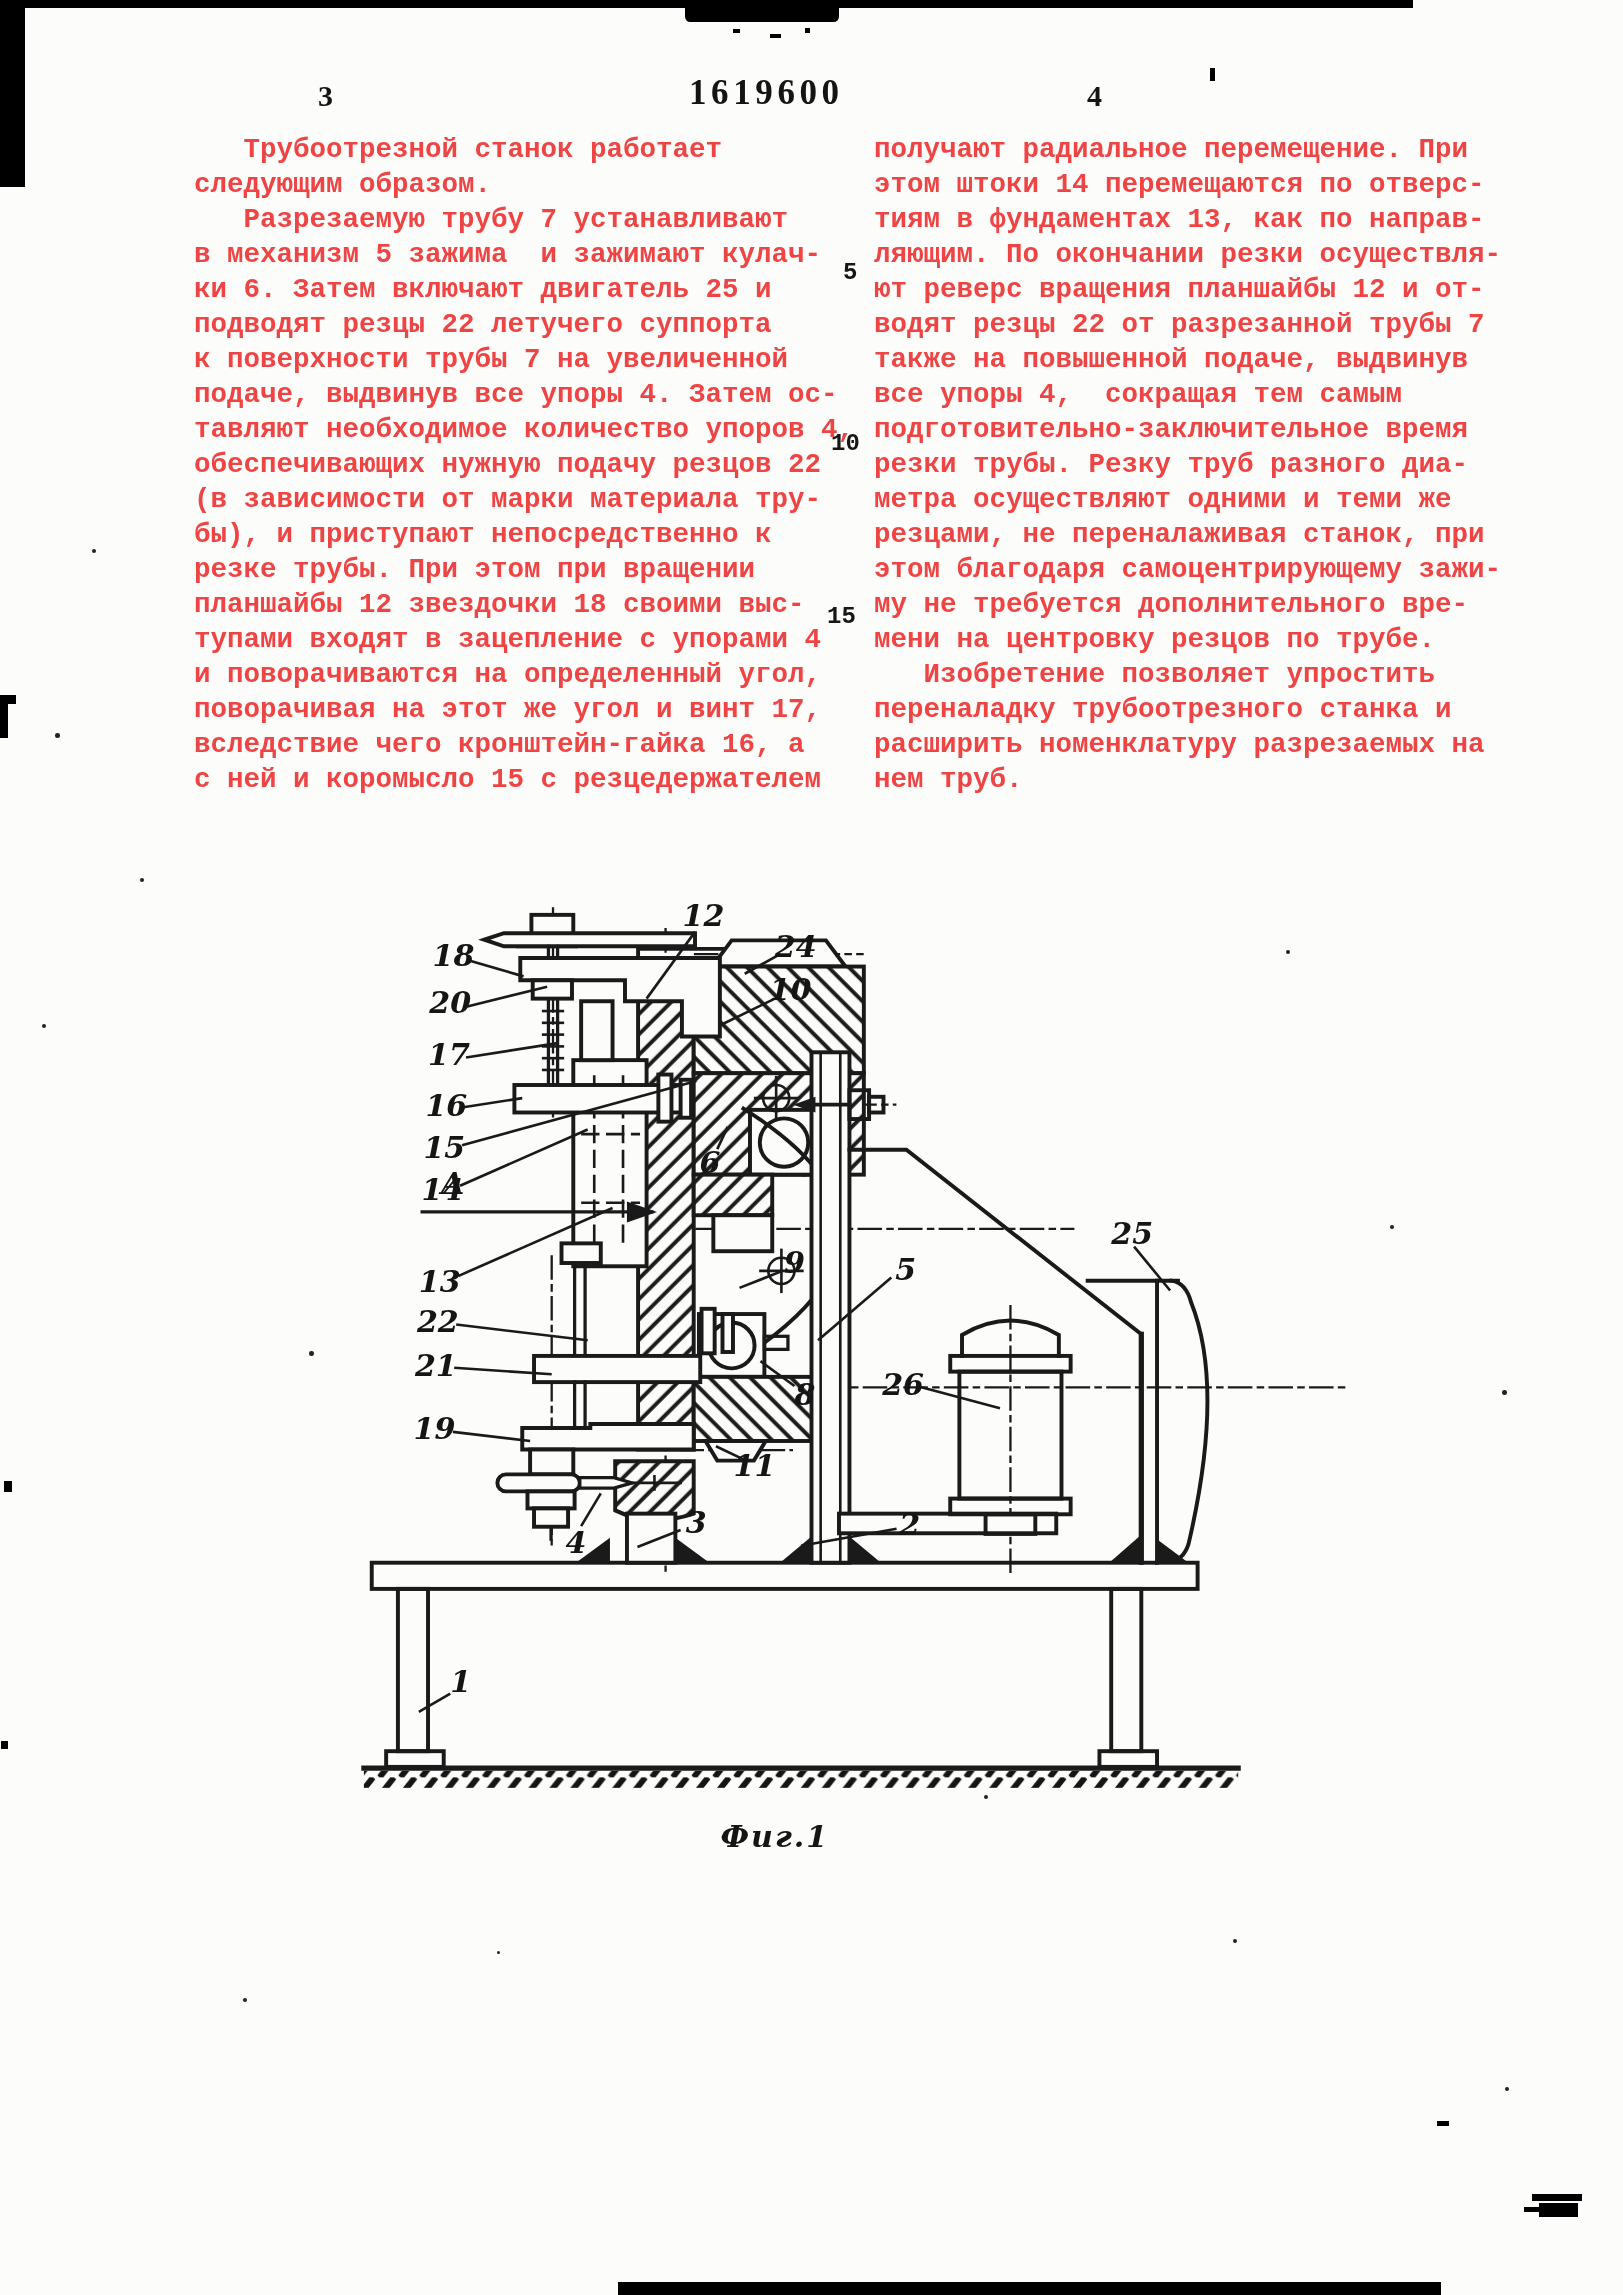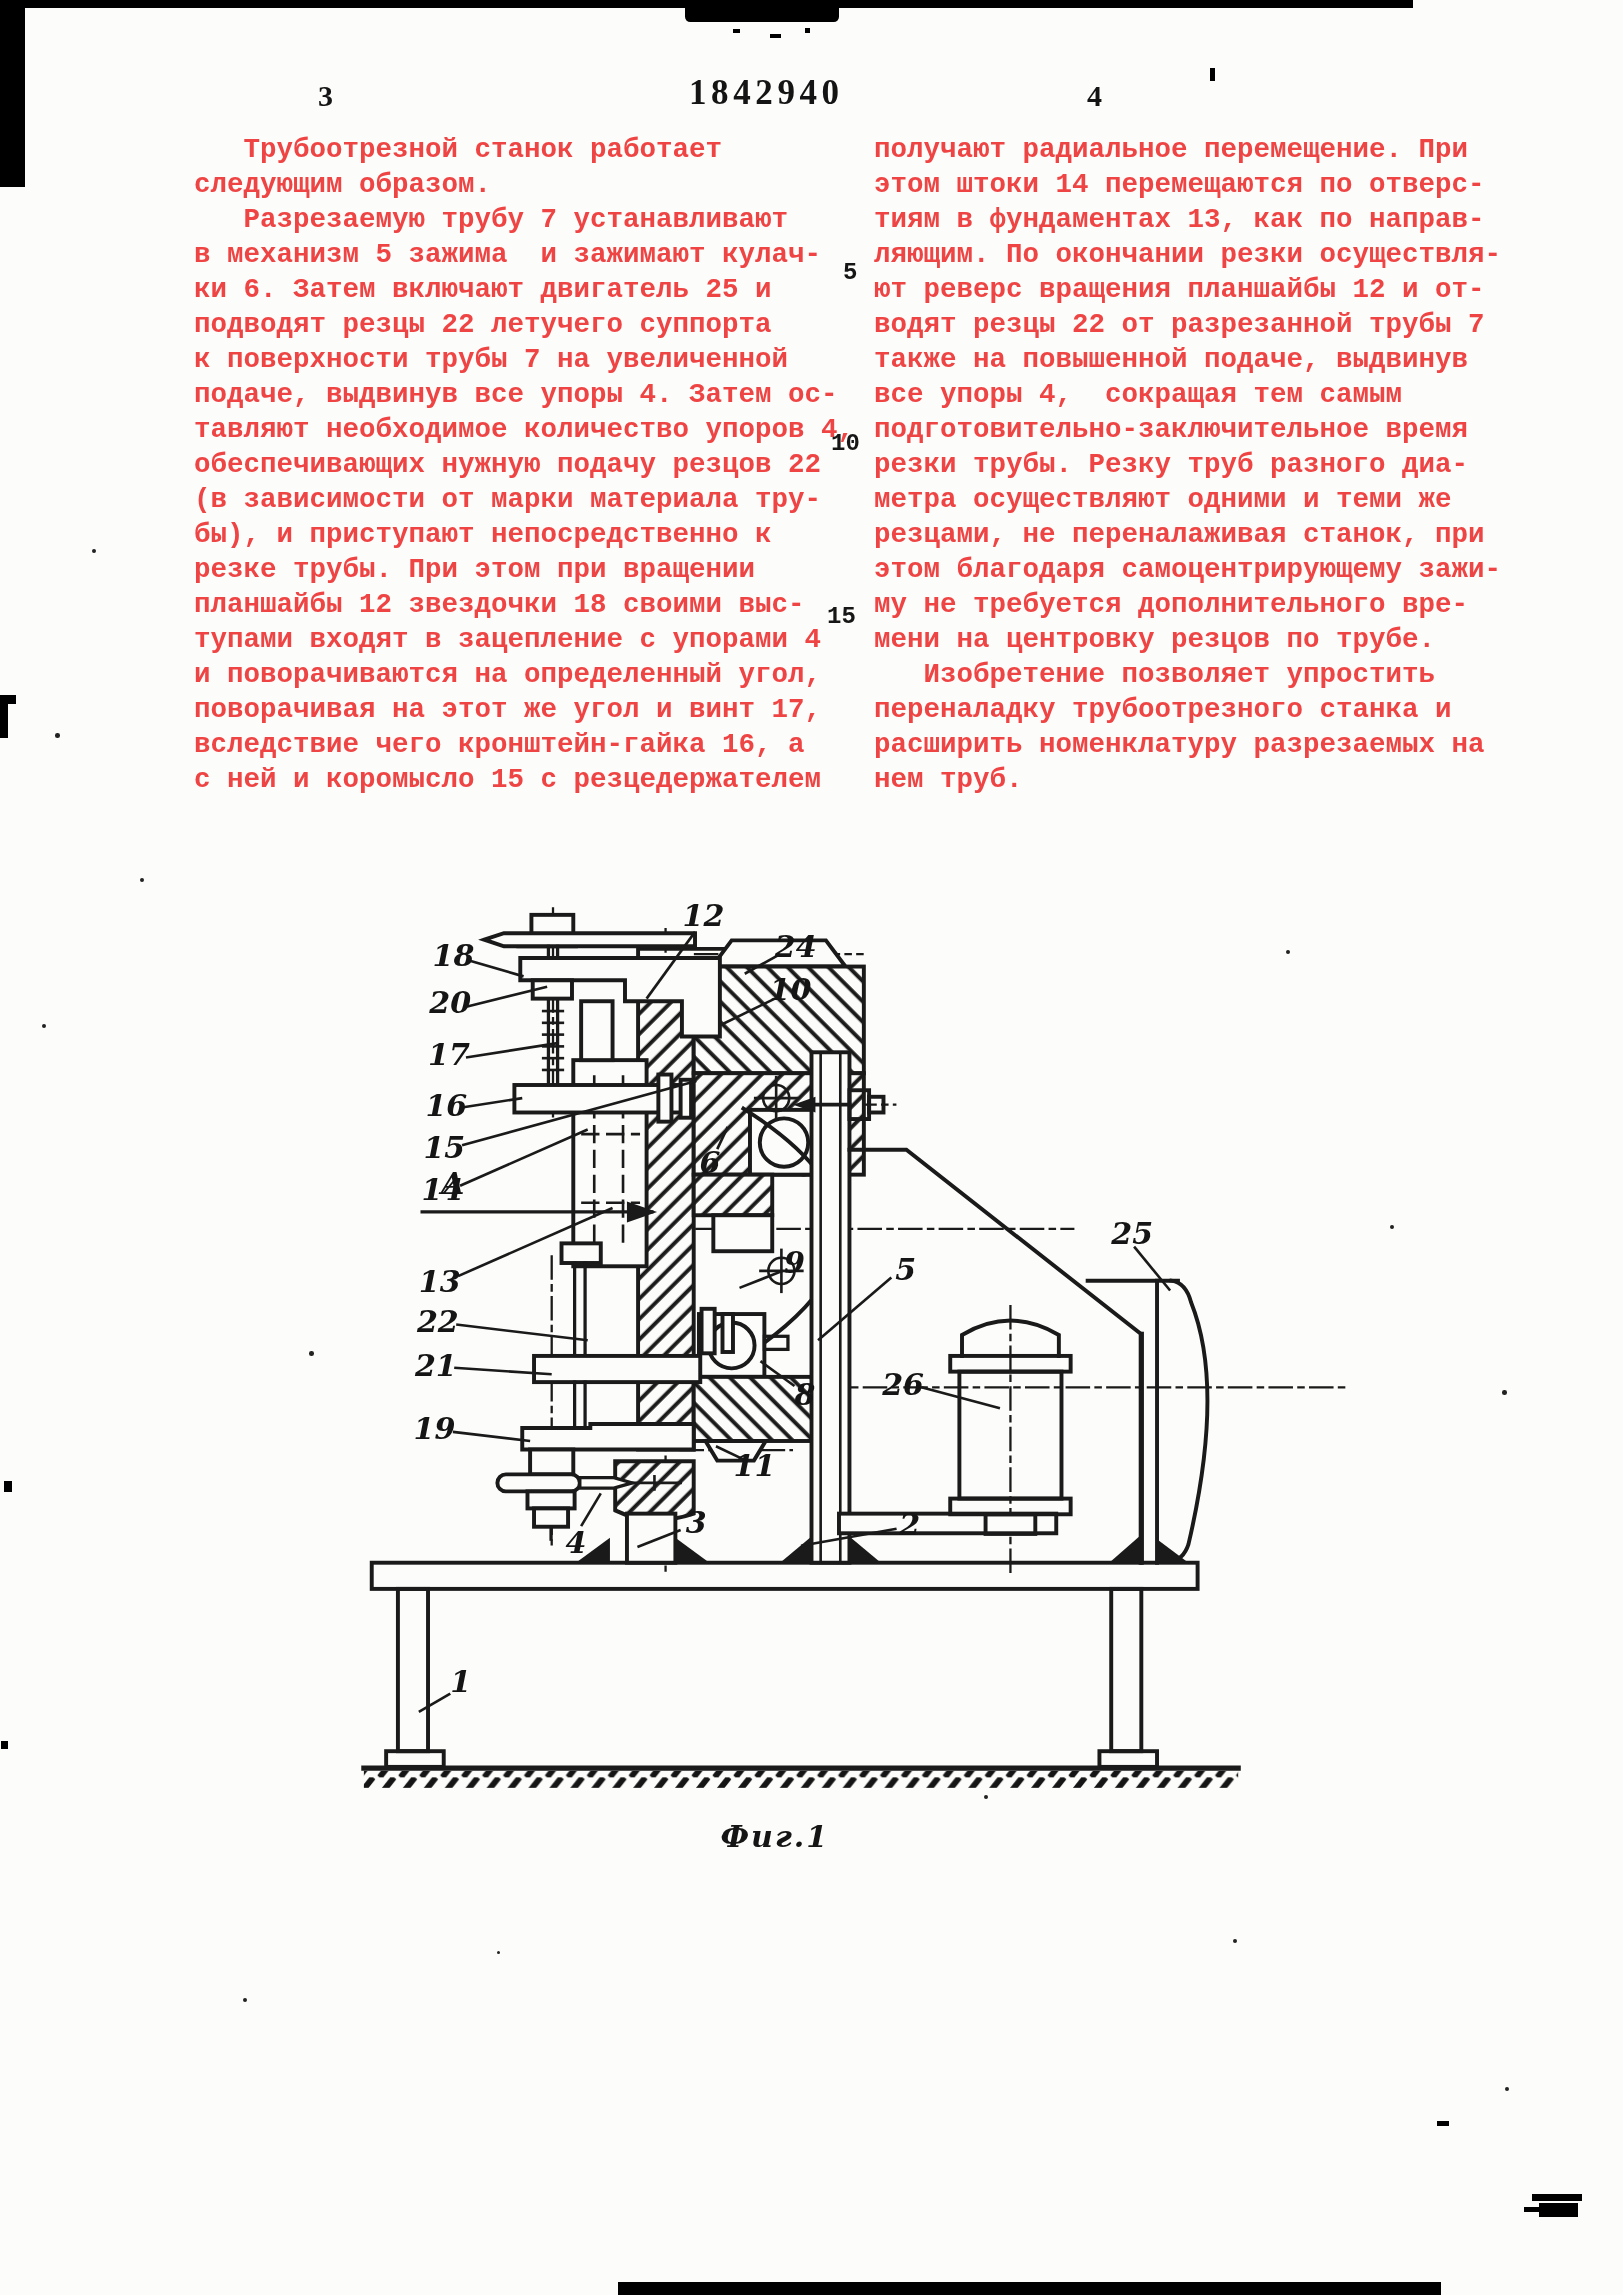--- a/index.html
+++ b/index.html
@@ -54,21 +54,21 @@
     <div class="dot" style="left:1390px;top:1225px;width:3.9px;height:3.9px;"></div>
     <div class="dot" style="left:1502px;top:1390px;width:4.6px;height:4.6px;"></div>
     <div class="dot" style="left:1505px;top:2087px;width:3.9px;height:3.9px;"></div>
     <div class="dot" style="left:984px;top:1795px;width:3.9px;height:3.9px;"></div>
     <div class="dot" style="left:243px;top:1998px;width:3.9px;height:3.9px;"></div>
     <div class="dot" style="left:1233px;top:1939px;width:3.9px;height:3.9px;"></div>
     <div class="dot" style="left:497px;top:1951px;width:3.3px;height:3.3px;"></div>
   </div>
 
   <div class="hdr" id="pgL">3</div>
-  <div class="hdr" id="patnum">1842940</div>
+  <div class="hdr" id="patnum">1619600</div>
   <div class="hdr" id="pgR">4</div>
 
   <div class="col" id="colL">   Трубоотрезной станок работает
 следующим образом.
    Разрезаемую трубу 7 устанавливают
 в механизм 5 зажима  и зажимают кулач-
 ки 6. Затем включают двигатель 25 и
 подводят резцы 22 летучего суппорта
 к поверхности трубы 7 на увеличенной
 подаче, выдвинув все упоры 4. Затем ос-

